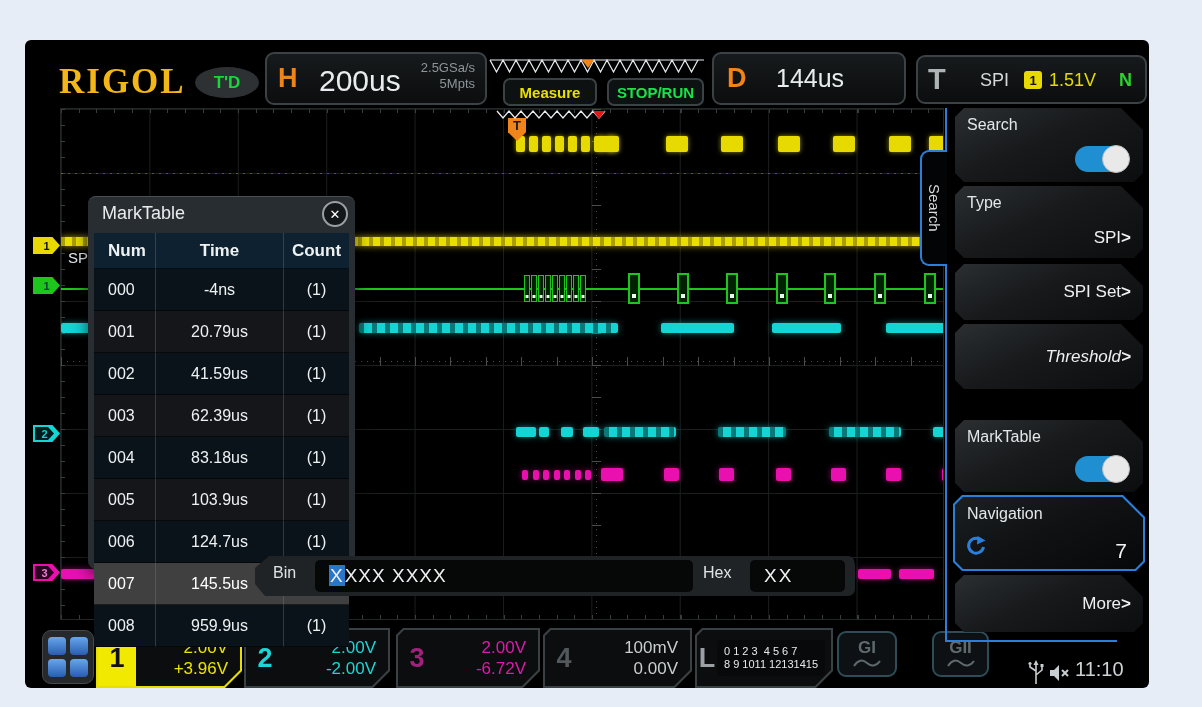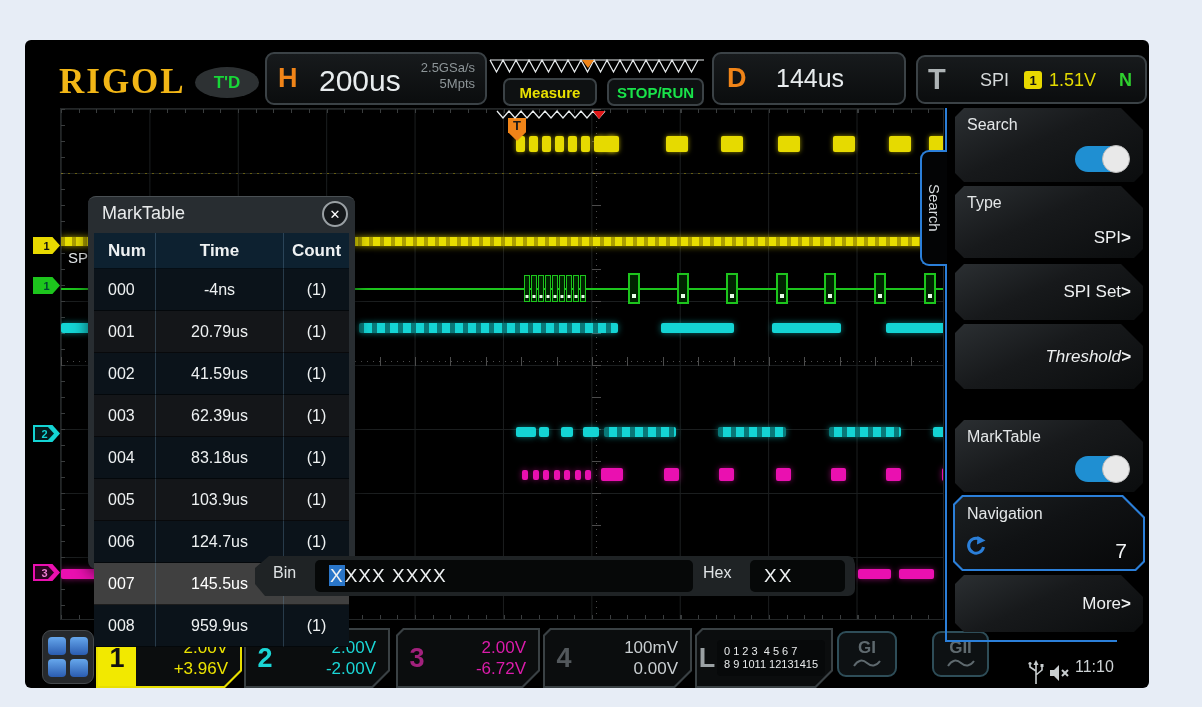--- a/index.html
+++ b/index.html
@@ -135,21 +135,21 @@
   .chb .num{width:38px;display:flex;align-items:center;justify-content:center;font-size:27px;font-weight:bold;}
   .chb .vals{flex:1;display:flex;flex-direction:column;align-items:flex-end;padding:7px 12px 0 0;font-size:17px;line-height:21px;}
   .chb .r1{display:flex;align-items:center;}
   .coup{width:18px;height:10px;margin-right:6px;display:inline-block;}
   .coup .l1{height:2px;background:currentColor;margin-bottom:3px;}
   .coup .l2{height:0;border-top:2px dashed currentColor;}
   .lrow{font-size:11px;line-height:13px;color:#e8eaeb;white-space:pre;}
   .gbtn{position:absolute;top:591px;width:60px;height:46px;background:#0d1113;border:2px solid #2e4d58;border-radius:9px;
         box-sizing:border-box;display:flex;flex-direction:column;align-items:center;justify-content:center;
         color:#5f6a6f;font-weight:bold;font-size:17px;line-height:18px;}
-  .clock{left:1050px;top:618px;font-size:16px;color:#cdd2d4;}
+  .clock{left:1050px;top:618px;font-size:20px;color:#cdd2d4;}
   .zz{position:absolute;z-index:3;}
 </style>
 </head>
 <body>
 
 <div class="screen">
 
   <div class="abs logo">RIGOL</div>
   <div class="abs td-badge">T'D</div>
 

